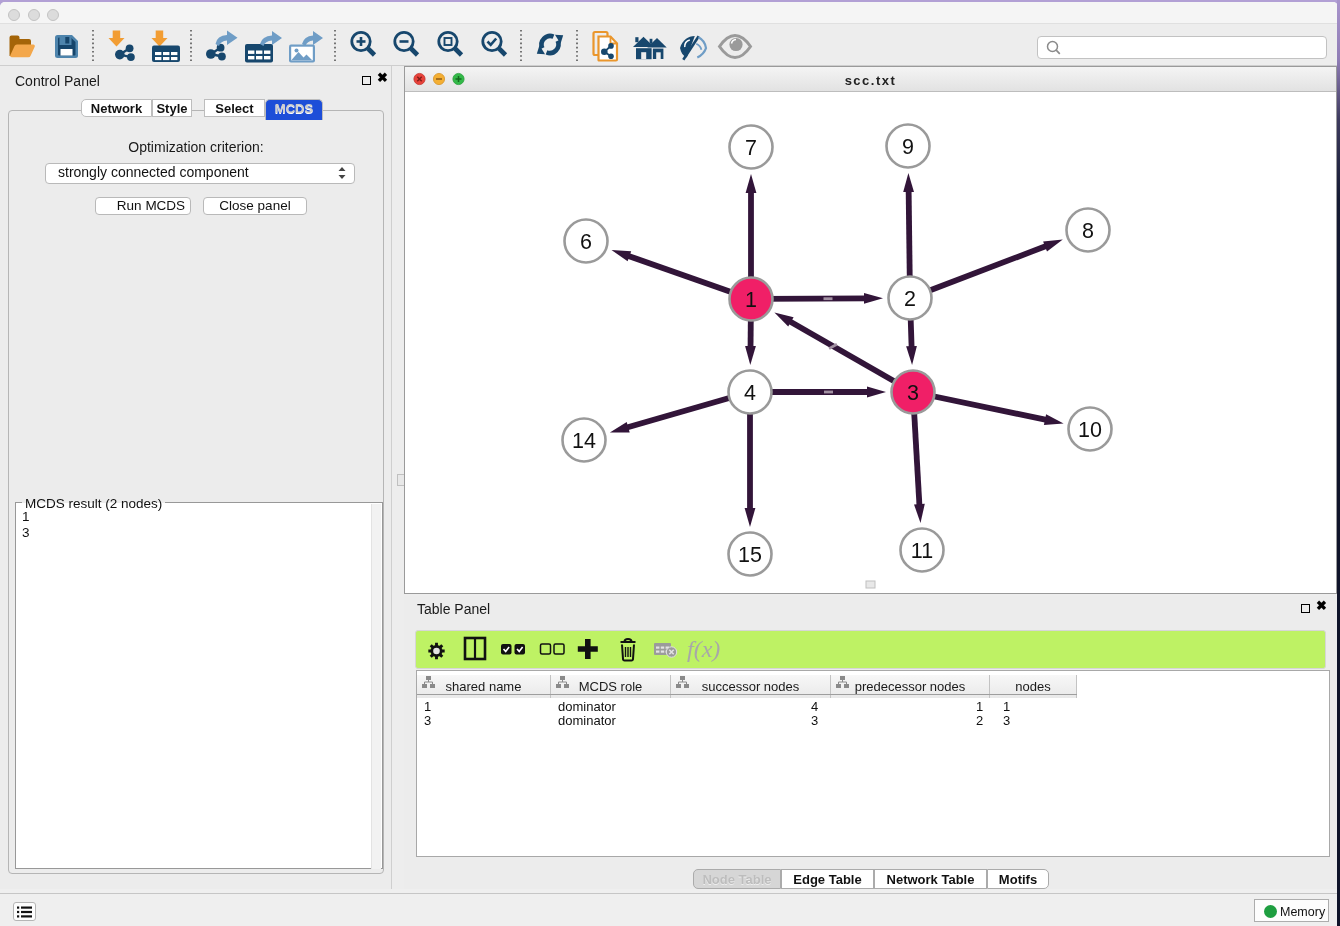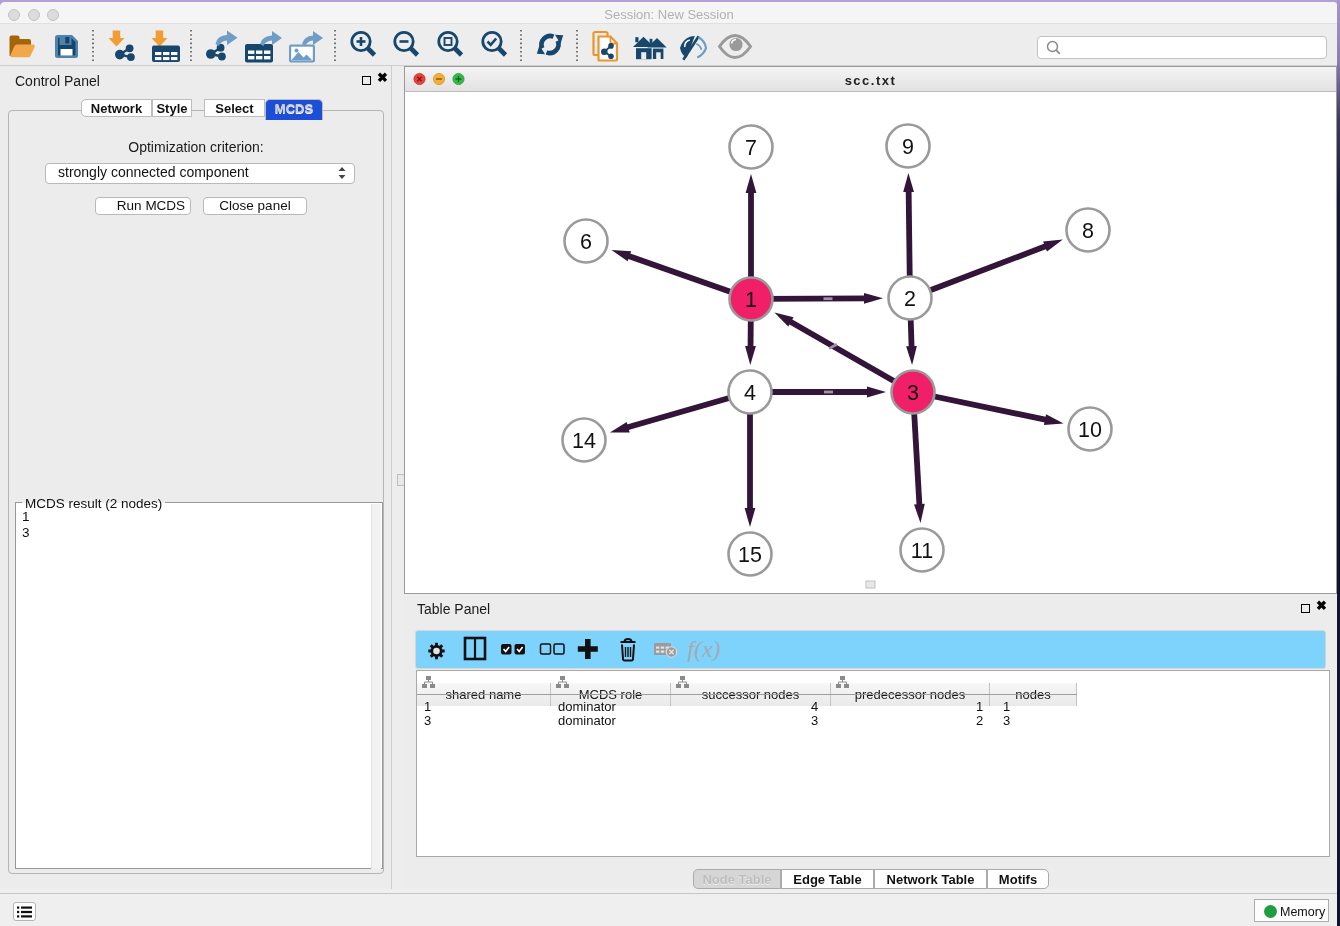--- a/index.html
+++ b/index.html
@@ -31,23 +31,23 @@
 #mcdsLabel { left:6px; top:-7px; background:linear-gradient(#ececec 46%, #fff 46%); padding:0 3px; font-size:13.5px; color:#111; }
 #mcdsScroll { right:1px; top:1px; width:10px; height:365px; background:#f2f2f2; border-left:1px solid #e3e3e3; }
 
 #netwin { left:404px; top:64px; width:933px; height:528px; background:#fff; border:1px solid #9a9a9a; }
 #netTitle { left:0; top:0; width:100%; height:25px; background:linear-gradient(#f4f4f4,#e2e2e2); border-bottom:1px solid #bdbdbd; }
 #netName { width:100%; text-align:center; top:6px; font-size:13px; font-weight:bold; color:#222; letter-spacing:1.5px; }
 #netSvg { left:0; top:25px; }
 
 #tpanel { left:404px; top:594px; width:933px; height:293px; background:#ececec; }
 #tpHead { left:13px; top:5px; font-size:14px; color:#1a1a1a; }
-#ttoolbar { left:11px; top:34px; width:911px; height:39px; background:#7dd3fc; border:1px solid #d6d6d6; border-radius:3px; }
+#ttoolbar { left:11px; top:34px; width:911px; height:39px; background:#bef264; border:1px solid #d6d6d6; border-radius:3px; }
 #ttable { left:12px; top:74px; width:914px; height:187px; background:#fff; border:1px solid #a8a8a8; }
-.th { position:absolute; top:12px; height:23px; background:linear-gradient(#f7f7f7,#e9e9e9); border-right:1px solid #c3c3c3; font-size:13px; color:#1a1a1a; text-align:center; line-height:23px; }
+.th { position:absolute; top:4px; height:23px; background:linear-gradient(#f7f7f7,#e9e9e9); border-right:1px solid #c3c3c3; font-size:13px; color:#1a1a1a; text-align:center; line-height:23px; }
 .td { position:absolute; font-size:13px; color:#111; }
 
 .tabBot { position:absolute; top:273px; height:20px; background:#fff; border:1px solid #ababab; font-size:13px; font-weight:bold; color:#111; text-align:center; line-height:19px; }
 #tabNode { background:#d6d6d6; color:#bdbdbd; text-shadow:0 1px 0 #eee; border-radius:5px 0 0 5px; }
 #tabMotifs { border-radius:0 5px 5px 0; }
 
 #statusbar { left:0; top:887px; width:1338px; height:39px; background:#efefef; }
 #statusline { left:0; top:4px; width:1338px; height:0; border-top:1px solid #c6c6c6; }
 #listBtn { left:13px; top:13px; width:23px; height:19px; background:#fdfdfd; border:1px solid #b5b5b5; border-radius:3px; }
 #memBtn { left:1254px; top:10px; width:75px; height:23px; background:#fdfdfd; border:1px solid #adadad; font-size:13px; color:#111; }
@@ -55,21 +55,20 @@
 svg { display:block; }
 </style>
 </head>
 <body>
 <div class="abs" id="deskTop"></div>
 <div class="abs" id="win">
   <div class="abs" id="titlebar">
     <div class="tl" style="left:8px;"></div>
     <div class="tl" style="left:28px;"></div>
     <div class="tl" style="left:47px;"></div>
-    <div class="abs" id="title">Session: New Session</div>
   </div>
   <div class="abs" id="toolbar">
     <svg class="abs" width="1338" height="43" viewBox="0 0 1338 43" style="left:0;top:0;">
 
       <path d="M9.5,13.5 a2,2 0 0 1 2,-2 h6 a2,2 0 0 1 2,2 v1.5 h9.5 a2,2 0 0 1 2,2 v8 l-17,7 l-4.5,0 z" fill="#a46408"></path>
       <path d="M10.2,31.5 l4.3,-9.5 a2.5,2.5 0 0 1 2.3,-1.5 h16.4 a1.6,1.6 0 0 1 1.5,2.3 l-4.1,9 a2.5,2.5 0 0 1 -2.3,1.5 h-16.6 a1.6,1.6 0 0 1 -1.5,-1.8 z" fill="#f3a74b"></path>
 
       <path d="M55,13.5 a2.5,2.5 0 0 1 2.5,-2.5 h14.5 l6,6 v14.5 a2.5,2.5 0 0 1 -2.5,2.5 h-18 a2.5,2.5 0 0 1 -2.5,-2.5 z" fill="#4e84ac"></path>
       <path d="M58,14.5 a1,1 0 0 1 1,-1 h11.9 l4.6,4.6 v12.4 a1,1 0 0 1 -1,1 h-15.5 a1,1 0 0 1 -1,-1 z" fill="#16456b"></path>
       <rect x="59.5" y="11.5" width="12" height="9.5" fill="#4e84ac"></rect>

